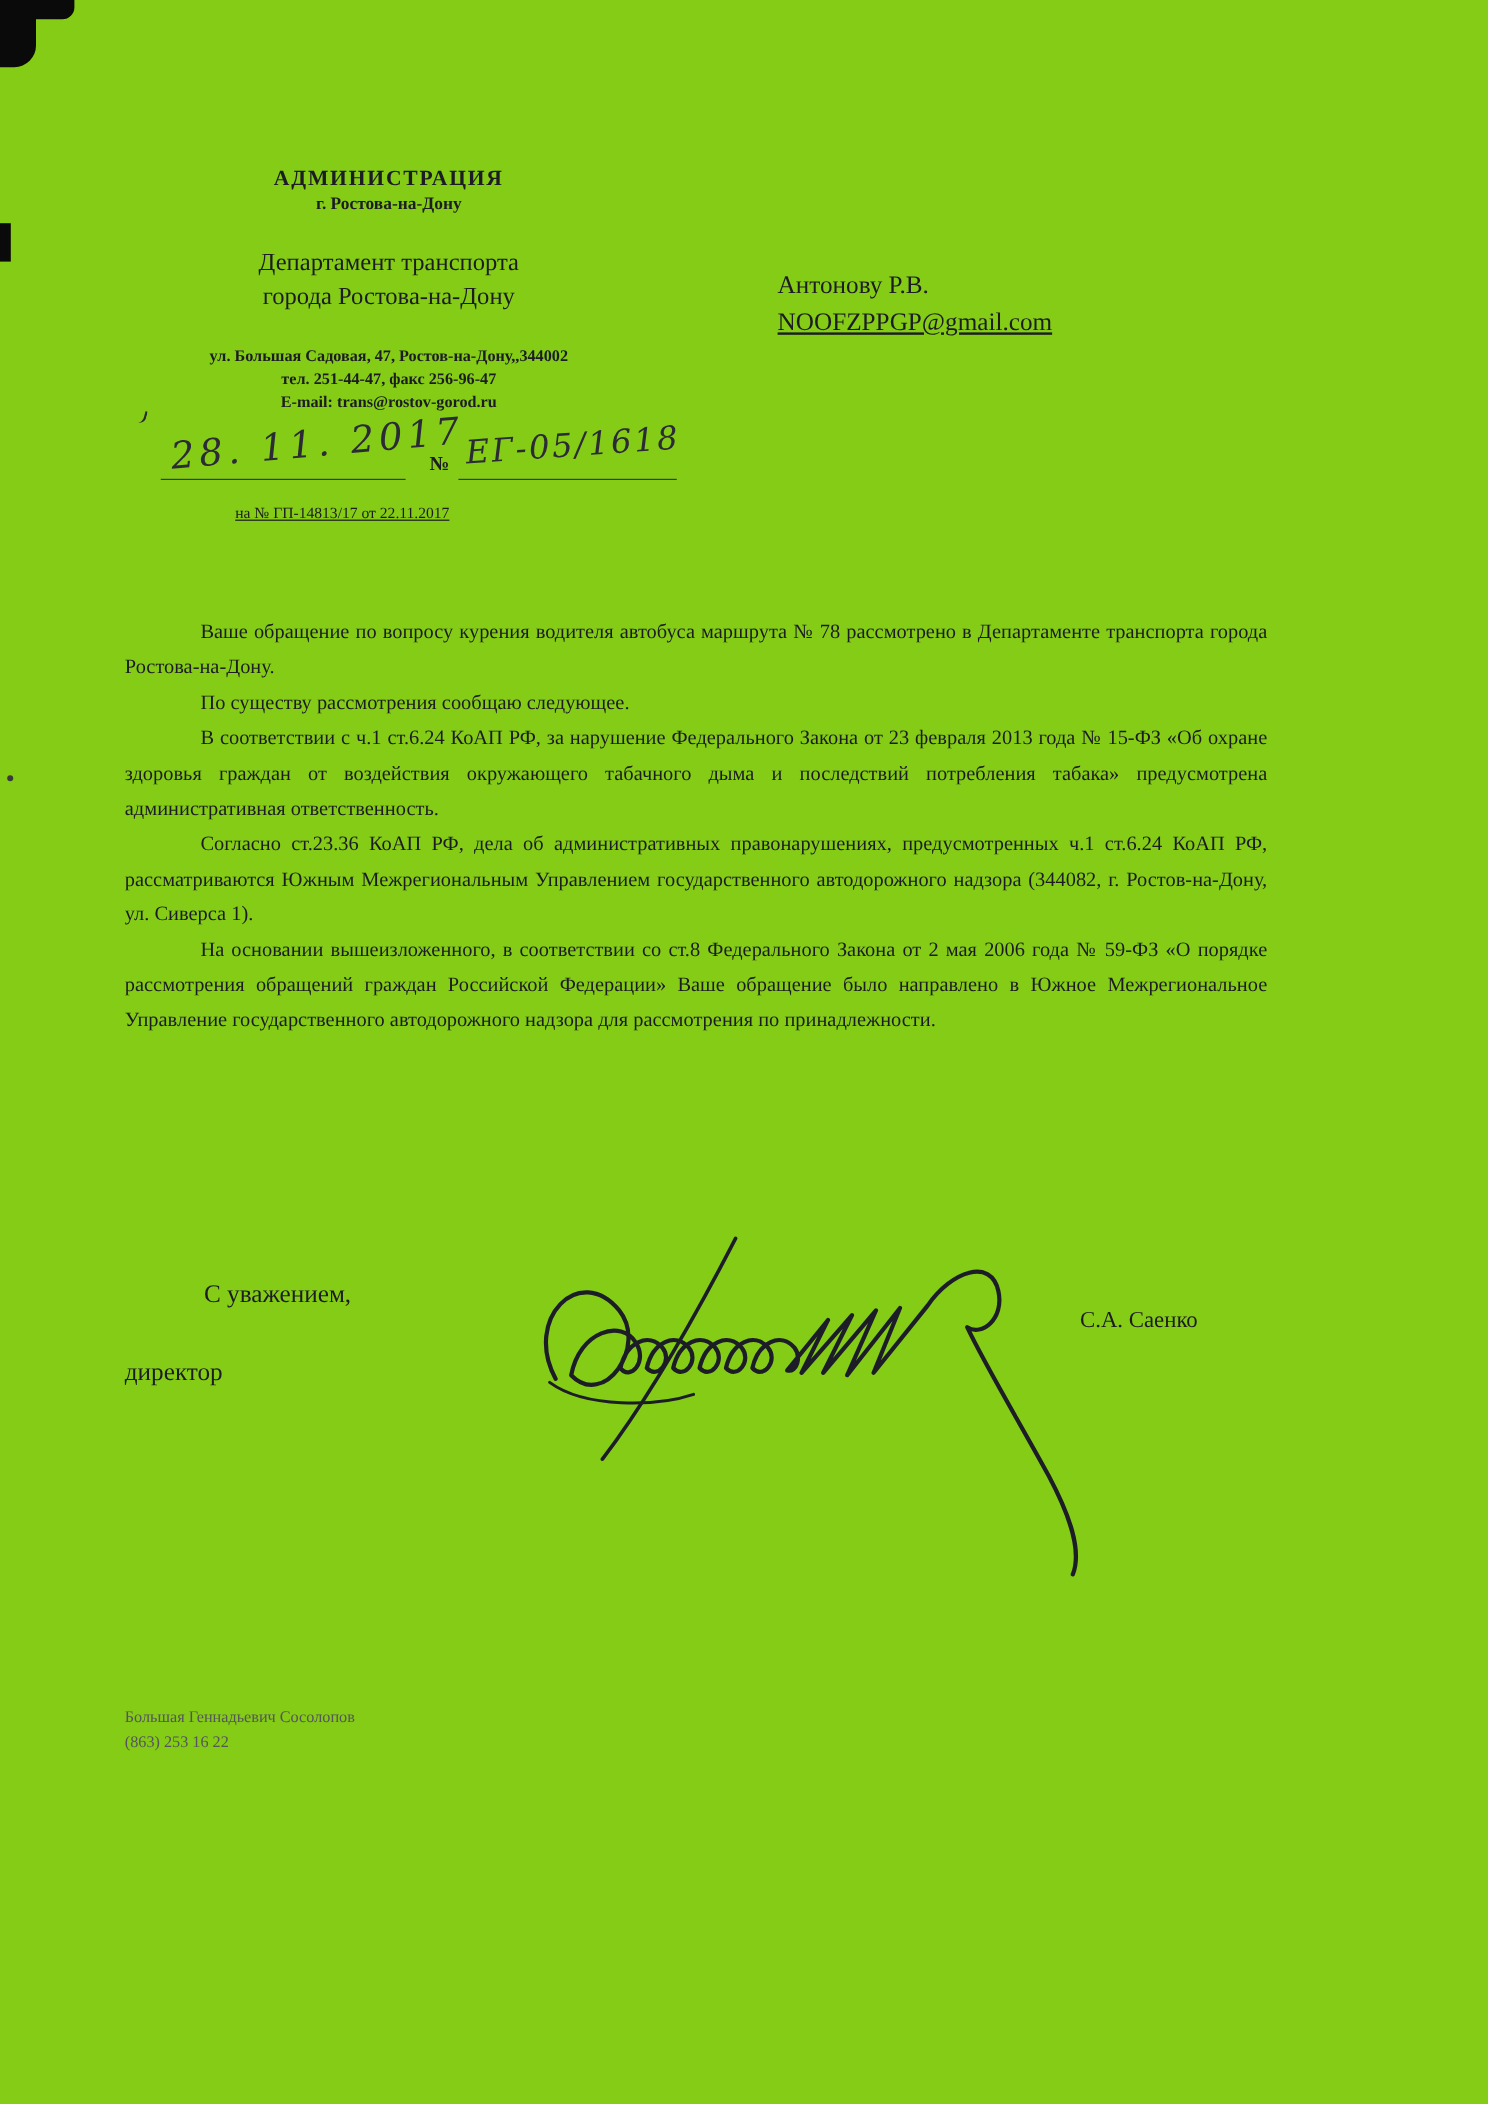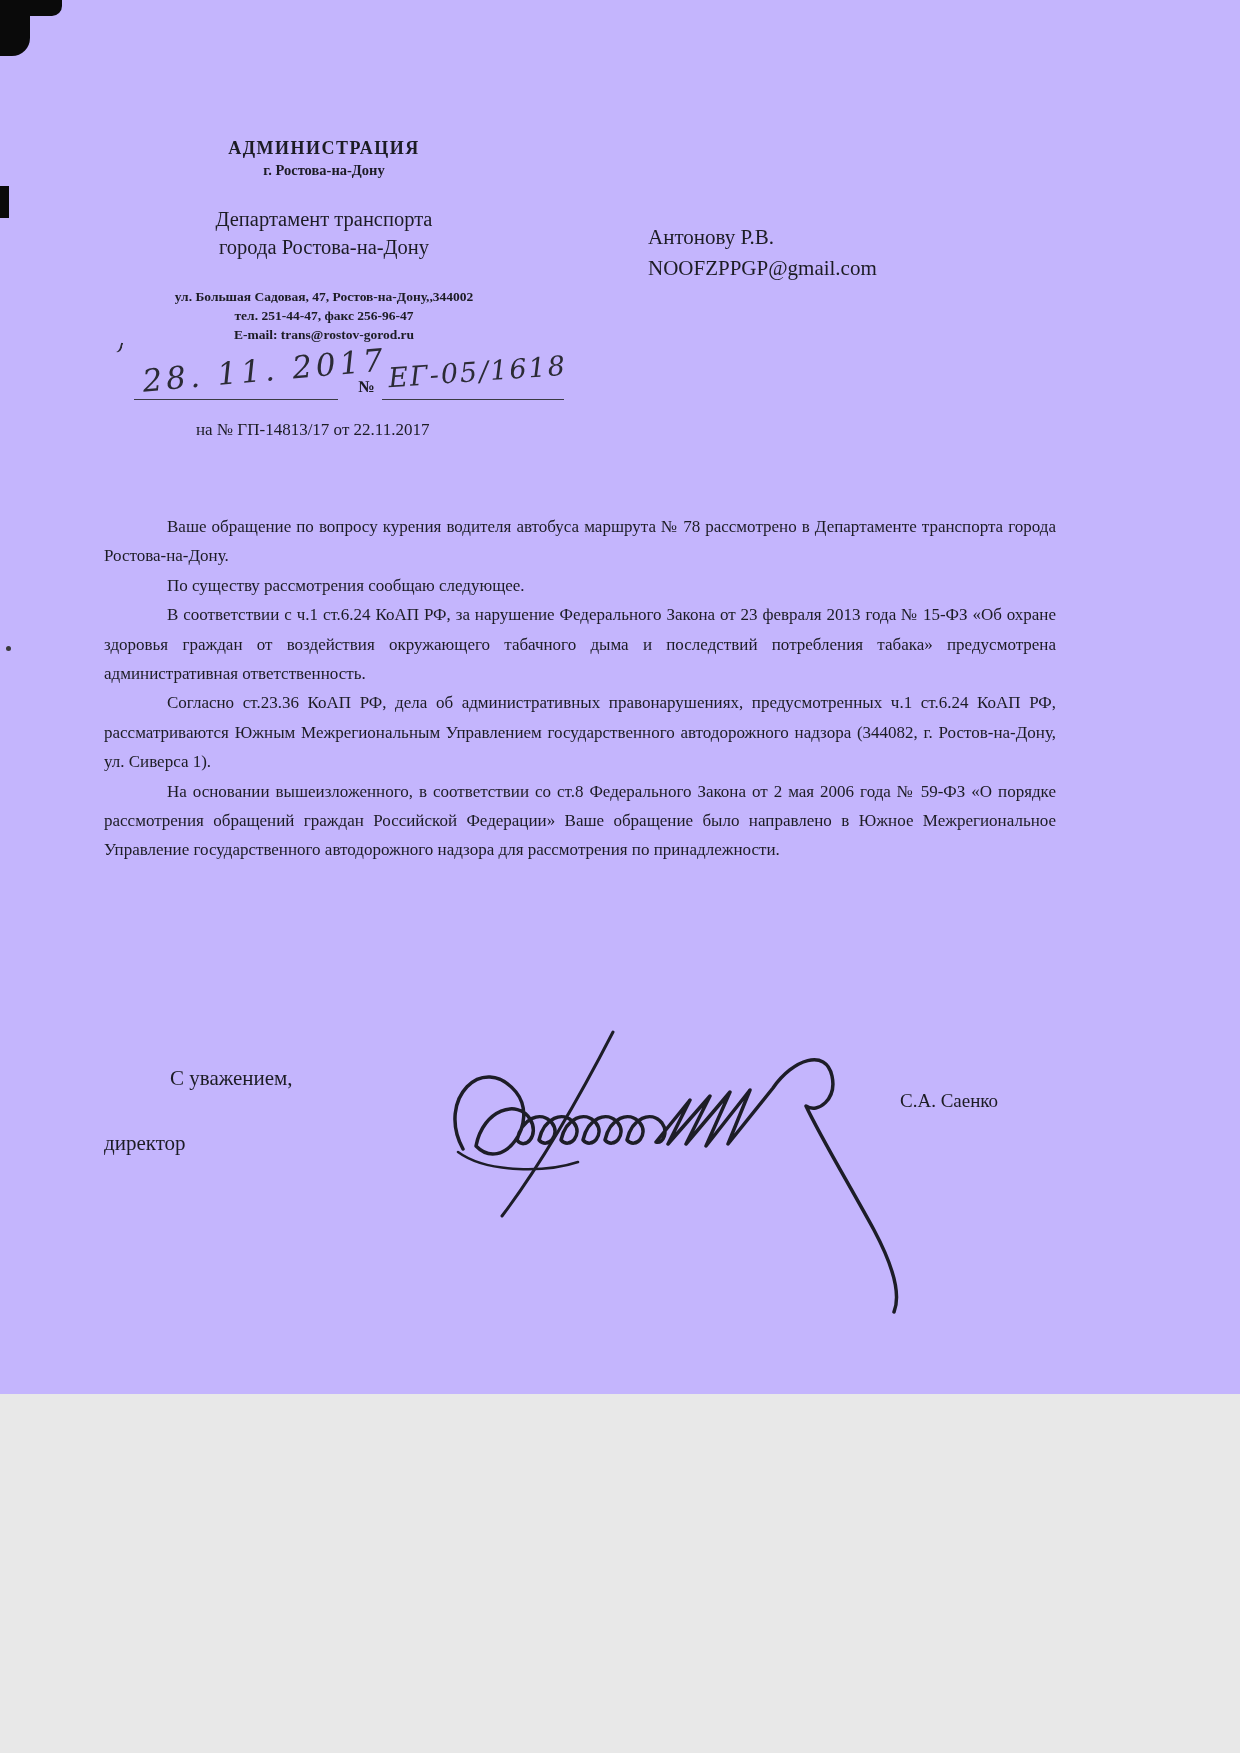--- a/index.html
+++ b/index.html
@@ -1,20 +1,20 @@
 <!DOCTYPE html>
 <html><head>
 <meta charset="utf-8">
 <style>
   html,body{margin:0;padding:0;background:#e8e8e8;}
   .page{
     position:relative;
-    width:1240px;height:1394px;
+    width:1240px;height:1753px;
     margin:0 auto;
-    background:#c4b5fd;
+    background:#84cc16;
     font-family:"Liberation Serif", serif;
     color:#1c1c24;
     overflow:hidden;
   }
   .abs{position:absolute;}
 
   
   .scan-corner{left:0;top:0;width:30px;height:56px;background:#0a0a0a;border-bottom-right-radius:18px;}
   .scan-corner2{left:0;top:0;width:62px;height:16px;background:#0a0a0a;border-bottom-right-radius:10px;}
   .scan-edge{left:0;top:186px;width:9px;height:32px;background:#0a0a0a;}
@@ -22,30 +22,30 @@
   .stray-comma{left:116px;top:342px;width:4px;height:11px;border-right:2.5px solid #2a2a33;border-radius:0 0 6px 0;transform:rotate(14deg);}
 
   
   .lh-block{left:128px;top:138px;width:392px;text-align:center;}
   .lh-org1{font-weight:bold;font-size:18px;letter-spacing:1.5px;}
   .lh-org2{font-weight:bold;font-size:14.5px;margin-top:3px;}
   .lh-dept{font-weight:normal;font-size:20.5px;margin-top:26px;line-height:28px;}
   .lh-addr{font-weight:bold;font-size:13.5px;margin-top:26px;line-height:19px;}
 
   .recipient{left:648px;top:222px;width:300px;text-align:left;font-size:21px;line-height:31px;}
-  .recipient-email{}
+  .recipient-email{text-decoration:underline;}
 
   
   .hand{font-family:"DejaVu Serif", serif;font-style:italic;color:#2b2b35;}
   .hand-date{left:142px;top:352px;font-size:31px;transform:rotate(-5deg);letter-spacing:4px;}
   .ref-line-1{left:134px;top:399px;width:204px;height:0;border-bottom:1.5px solid #3a3a42;}
   .num-sign{left:358px;top:377px;font-size:16.5px;font-weight:bold;}
   .ref-line-2{left:382px;top:399px;width:182px;height:0;border-bottom:1.5px solid #3a3a42;}
   .hand-number{left:388px;top:356px;font-size:27px;transform:rotate(-4deg);letter-spacing:2px;}
-  .reply-line{left:196px;top:420px;font-size:17px;}
+  .reply-line{left:196px;top:420px;font-size:13px;text-decoration:underline;}
 
   
   .body-text{
     left:104px;top:512px;width:952px;
     font-size:17px;line-height:29.4px;
     text-align:justify;
   }
   .body-text p{margin:0;text-indent:63px;}
 
   

